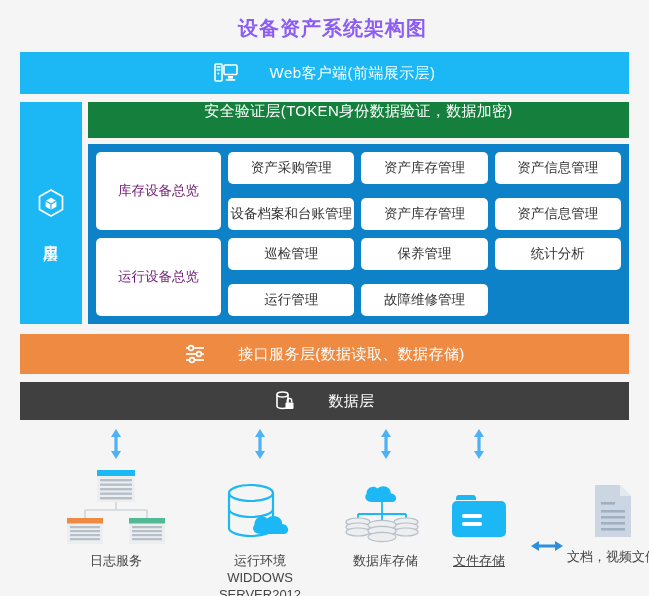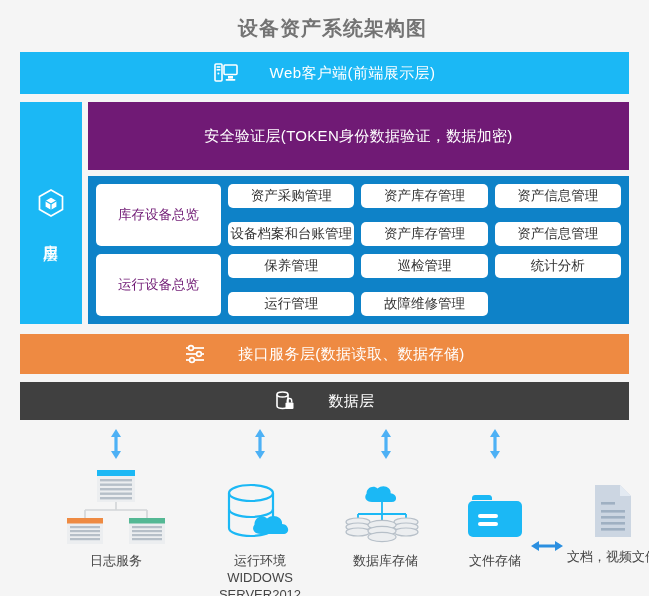--- a/index.html
+++ b/index.html
@@ -14,21 +14,21 @@
     color: #444;
     overflow: hidden;
     position: relative;
   }
 
   
   .title {
     text-align: center;
     font-size: 20px;
     font-weight: bold;
-    color: #737373;
+    color: #8b5cf6;
     letter-spacing: 1px;
     padding: 16px 0 12px 16px;
     line-height: 1.2;
   }
 
   
   .bar {
     margin: 0 20px;
     height: 42px;
     display: flex;
@@ -73,24 +73,23 @@
     writing-mode: vertical-rl;
     letter-spacing: 2px;
   }
   .app-right {
     flex: 1 1 auto;
     display: flex;
     flex-direction: column;
     margin-left: 6px;
   }
   .sec-bar {
-    background: #701a75;
-    height: 68px;
-    display: flex;
-    align-items: center;
+    background: #15803d;
+    height: 36px;
+    display: flex;
     justify-content: center;
     color: #fff;
     font-size: 15px;
     letter-spacing: .3px;
   }
   .modules {
     background: #0e82c8;
     flex: 1 1 auto;
     margin-top: 6px;
     padding: 8px;
@@ -244,22 +243,22 @@
             <div class="cell">资产库存管理</div>
             <div class="cell">资产信息管理</div>
           </div>
         </div>
       </div>
 
       <div class="module-row">
         <div class="overview-cell">运行设备总览</div>
         <div class="sub-grid">
           <div class="sub-row">
+            <div class="cell">巡检管理</div>
             <div class="cell">保养管理</div>
-            <div class="cell">巡检管理</div>
             <div class="cell">统计分析</div>
           </div>
           <div class="sub-row">
             <div class="cell">运行管理</div>
             <div class="cell">故障维修管理</div>
             <div class="cell empty"></div>
           </div>
         </div>
       </div>
 
@@ -386,21 +385,21 @@
         <g>
           <ellipse cx="43" cy="43" rx="14" ry="4.6" fill="#eceef0" stroke="#b6bfc8" stroke-width="1.2"></ellipse>
           <ellipse cx="43" cy="49" rx="14" ry="4.6" fill="#eceef0" stroke="#b6bfc8" stroke-width="1.2"></ellipse>
           <ellipse cx="43" cy="55" rx="14" ry="4.6" fill="#eceef0" stroke="#b6bfc8" stroke-width="1.2"></ellipse>
         </g>
       </svg>
     </span>
     <span class="infra-label">数据库存储</span>
   </div>
 
-  <div class="infra-item" style="left:425px; width:100px;">
+  <div class="infra-item" style="left:409px; width:100px;text-decoration:underline;">
     <span class="arrow-v">
       <svg width="16" height="32" viewBox="0 0 16 32">
         <path d="M8 1 L13 9 L9.6 9 L9.6 23 L13 23 L8 31 L3 23 L6.4 23 L6.4 9 L3 9 Z" fill="#4db1f5"></path>
       </svg>
     </span>
     <span class="infra-art">
       <svg width="62" height="52" viewBox="0 0 62 52">
         <path d="M8 6 C8 4 9.5 3 11 3 L25 3 C27 3 28 4.5 28 6 L28 8 L8 8 Z" fill="#1bb8f5"></path>
         <rect x="4" y="9" width="54" height="36" rx="5" fill="#1bb8f5"></rect>
         <rect x="14" y="22" width="20" height="4" rx="2" fill="#ffffff"></rect>

